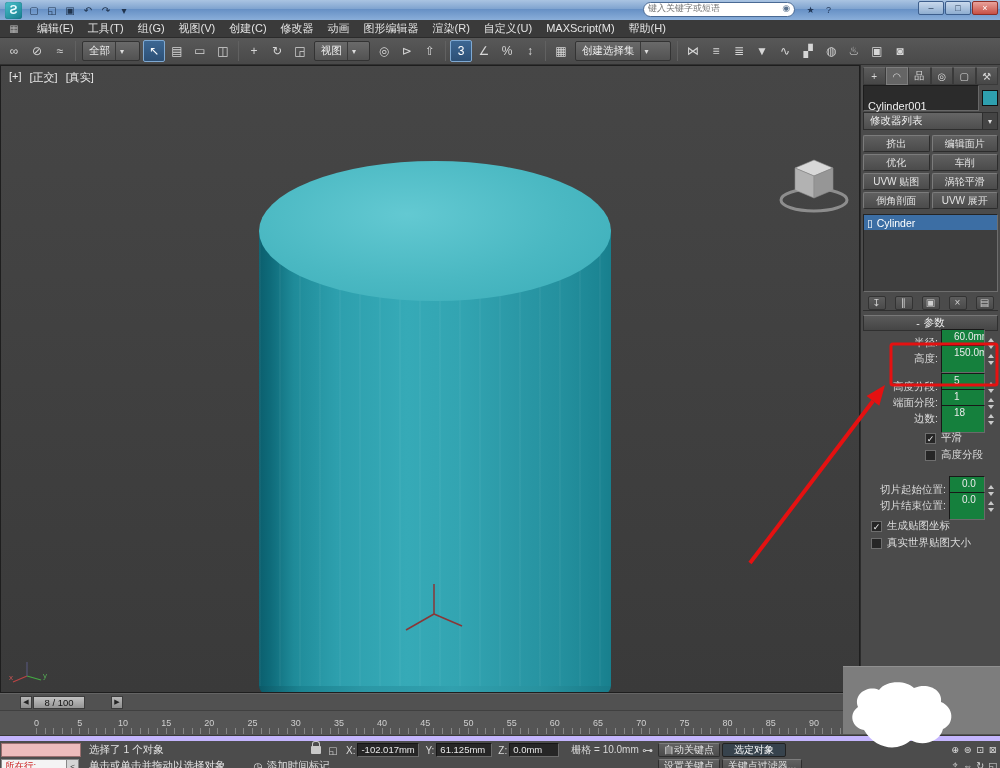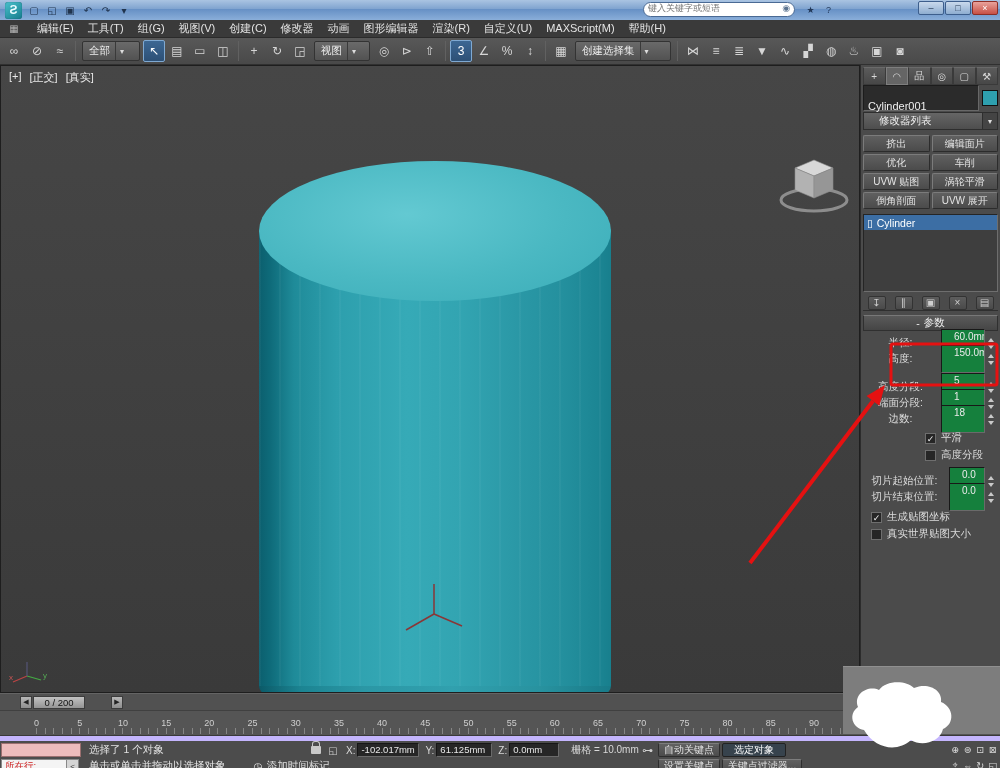--- a/index.html
+++ b/index.html
@@ -43,33 +43,33 @@
 .facets{position:absolute;left:258px;top:163px;width:352px;height:457px;background:repeating-linear-gradient(90deg,rgba(255,255,255,.035) 0 2px,rgba(0,0,0,0) 2px 20px)}
 
 
 .panel{position:absolute;top:65px;left:860px;width:140px;height:628px;background:#4b4b4b;border-left:1px solid #2c2c2c;padding:2px 2px 0 2px}
 .ptabs{display:flex;height:18px;margin-bottom:3px}
 .ptab{flex:1;display:flex;align-items:center;justify-content:center;font-size:10px;color:#d8d8d8;border:1px solid #3a3a3a;border-top-color:#6a6a6a;background:linear-gradient(#5b5b5b,#474747)}
 .ptab.on{background:#656565;border-color:#7e7e7e}
 .namerow{display:flex;align-items:center;gap:3px;height:20px;margin-bottom:4px}
 .namefield{flex:1;height:17px;background:#2b2b2b;border:1px solid #1c1c1c;border-bottom-color:#686868;border-right-color:#686868;color:#f0f0f0;font-size:11px;padding:12px 4px;line-height:16px}
 .swatch{width:16px;height:16px;background:#2e9fae;border:1px solid #111}
-.modlist{display:flex;align-items:center;height:18px;background:linear-gradient(#666,#4e4e4e);border:1px solid #2e2e2e;margin-bottom:5px;padding-left:15px}
+.modlist{display:flex;align-items:center;height:18px;background:linear-gradient(#666,#4e4e4e);border:1px solid #2e2e2e;margin-bottom:5px;padding-left:6px}
 .modlist .val{flex:1;font-size:10.5px;color:#efefef}
 .modlist .darr{width:15px;height:16px;background:#444;border-left:1px solid #2e2e2e;display:flex;align-items:center;justify-content:center;font-size:8px}
 .mbgrid{display:grid;grid-template-columns:1fr 1fr;gap:2px;margin-bottom:5px}
 .mbtn{height:17px;background:linear-gradient(#606060,#4b4b4b);border:1px solid #2c2c2c;border-top-color:#7b7b7b;border-left-color:#7b7b7b;border-radius:2px;color:#e4e4e4;font-size:10px;display:flex;align-items:center;justify-content:center;white-space:nowrap;overflow:hidden}
 .stackbox{height:78px;background:#3e3e3e;border:1px solid #252525;border-bottom-color:#6e6e6e;border-right-color:#6e6e6e;margin-bottom:3px;overflow:hidden}
 .stackitem{height:15px;display:flex;align-items:center;gap:4px;padding:0 3px;font-size:10.5px}
 .stackitem.sel{background:#3c6ea4;color:#fff}
 .stacktools{display:flex;justify-content:space-around;align-items:center;height:16px;border-bottom:1px solid #2f2f2f;margin-bottom:4px}
 .stktool{width:18px;height:14px;display:flex;align-items:center;justify-content:center;font-size:10px;color:#cfcfcf;background:linear-gradient(#5d5d5d,#4a4a4a);border:1px solid #333;border-radius:2px}
 .rollout{height:16px;background:linear-gradient(#5a5a5a,#454545);border:1px solid #303030;border-top-color:#787878;display:flex;align-items:center;justify-content:center;gap:4px;font-size:10.5px;color:#eee;margin-bottom:4px}
 .prow{display:flex;align-items:center;height:16px;padding-right:2px}
-.plabel{flex:1;text-align:center;font-size:10.5px;color:#dcdcdc;padding-right:3px;white-space:nowrap;overflow:hidden}
+.plabel{flex:1;text-align:right;font-size:10.5px;color:#dcdcdc;padding-right:3px;white-space:nowrap;overflow:hidden}
 .pfield{width:44px;height:28px;background:#15803d;border:1px solid #181818;border-bottom-color:#6a6a6a;border-right-color:#6a6a6a;color:#eaeaea;font-size:10px;line-height:13px;padding:0 12px;overflow:hidden}
 .pfield.small{width:36px}
 .spin{width:10px;height:15px;display:flex;flex-direction:column;justify-content:space-between;align-items:center;padding:2px 0;margin-left:1px}
 .spin i{display:block;width:0;height:0;border-left:3px solid transparent;border-right:3px solid transparent}
 .spin .up{border-bottom:4px solid #c9c9c9}
 .spin .dn{border-top:4px solid #c9c9c9}
 .crow{display:flex;align-items:center;gap:5px;height:16px;margin-top:1px}
 .check{width:11px;height:11px;background:#262626;border:1px solid #6e6e6e;color:#f0f0f0;font-size:9px;line-height:10px;text-align:center}
 .clabel{font-size:10.5px;color:#dcdcdc;white-space:nowrap}
 
@@ -319,21 +319,21 @@
       </span>
   </div>
   <div class="crow" style="margin-left:62px;margin-top:3px">
     <span class="check">✓</span>
     <span class="clabel">平滑</span>
   </div>
   <div class="crow" style="margin-left:62px">
     <span class="check"></span>
     <span class="clabel">高度分段</span>
   </div>
-  <div class="prow" style="margin-top:10px">
+  <div class="prow" style="margin-top:19px">
     <span class="plabel">切片起始位置:</span>
     <span class="pfield small">0.0</span>
     <span class="spin">
         <i class="up"></i>
         <i class="dn"></i>
       </span>
   </div>
   <div class="prow">
     <span class="plabel">切片结束位置:</span>
     <span class="pfield small">0.0</span>
@@ -347,21 +347,21 @@
     <span class="clabel">生成贴图坐标</span>
   </div>
   <div class="crow" style="margin-left:8px">
     <span class="check"></span>
     <span class="clabel">真实世界贴图大小</span>
   </div>
 </div>
 
 <div class="timeslider">
   <span class="tsarrow">◀</span>
-  <div class="tshandle">0 / 200</div>
+  <div class="tshandle">8 / 100</div>
   <span class="tsarrow tsnext">▶</span>
 </div>
 
 <div class="trackbar">
   <span class="tick">0</span>
   <span class="tick">5</span>
   <span class="tick">10</span>
   <span class="tick">15</span>
   <span class="tick">20</span>
   <span class="tick">25</span>

